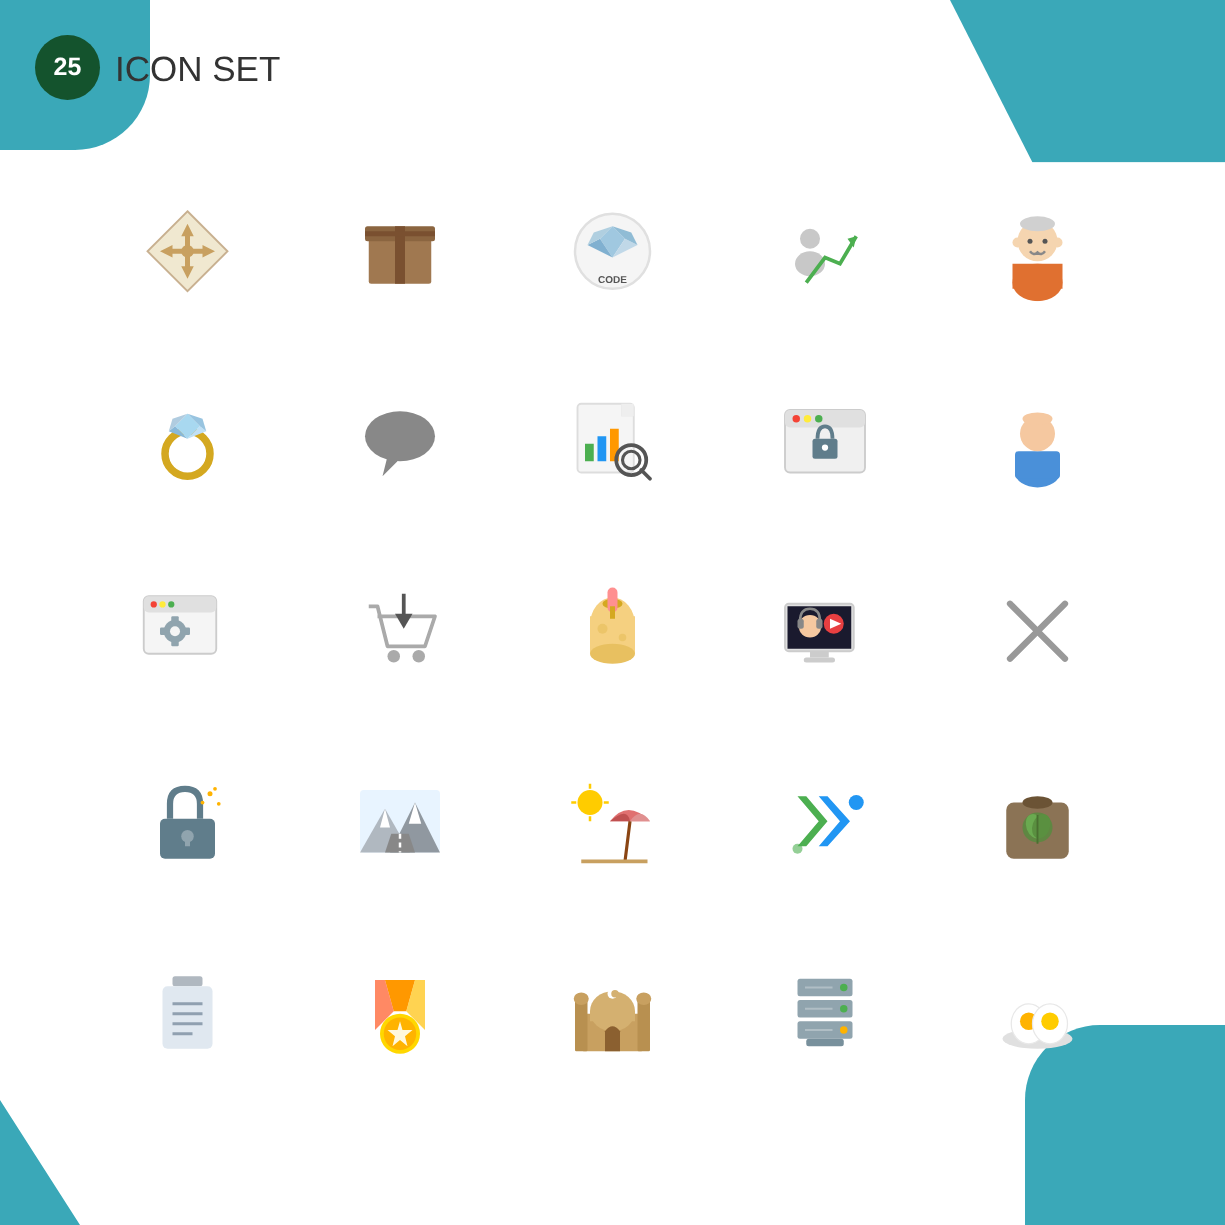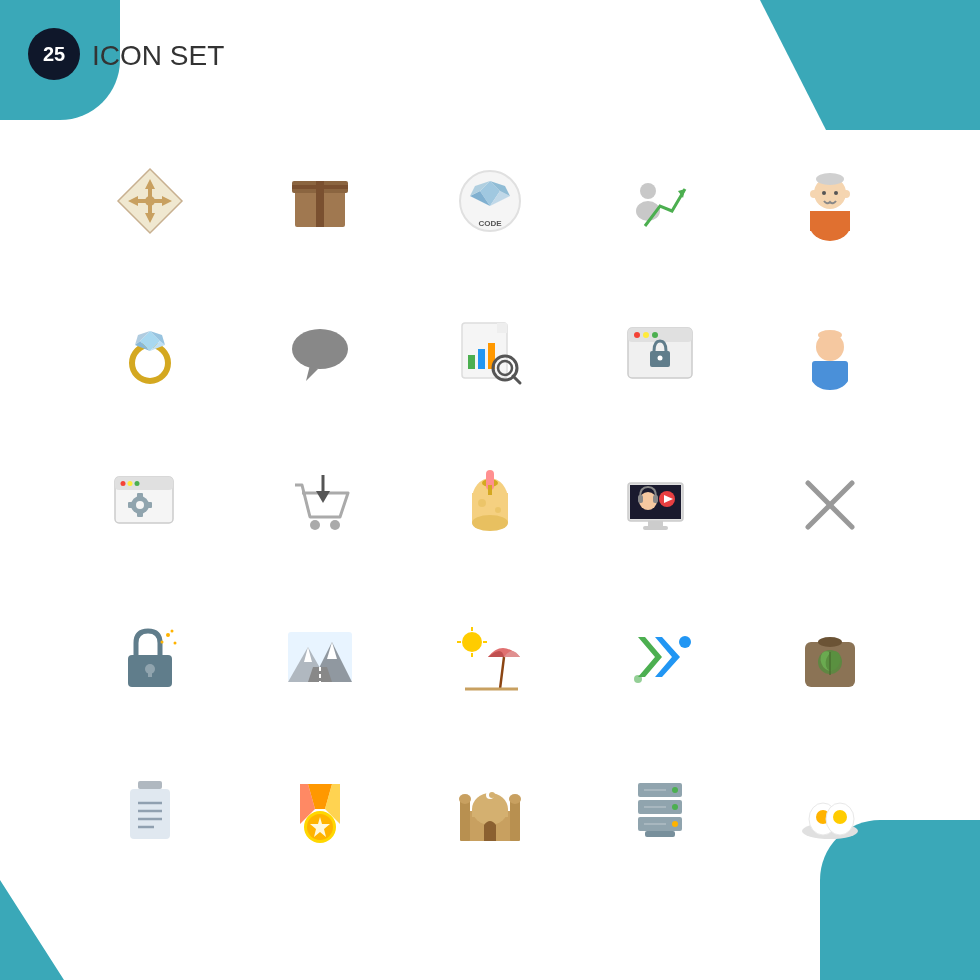--- a/index.html
+++ b/index.html
@@ -44,21 +44,21 @@
       background: #3aa8b8;
       clip-path: polygon(0 0, 40% 100%, 100% 100%, 0 100%);
       z-index: 0;
     }
 
     
     .badge {
       position: absolute;
       top: 28px; left: 28px;
       width: 52px; height: 52px;
-      background: #0f172a;
+      background: #14532d;
       border-radius: 50%;
       display: flex; align-items: center; justify-content: center;
       z-index: 10;
     }
     .badge-number {
       color: #fff;
       font-size: 20px;
       font-weight: bold;
     }
     .title {

